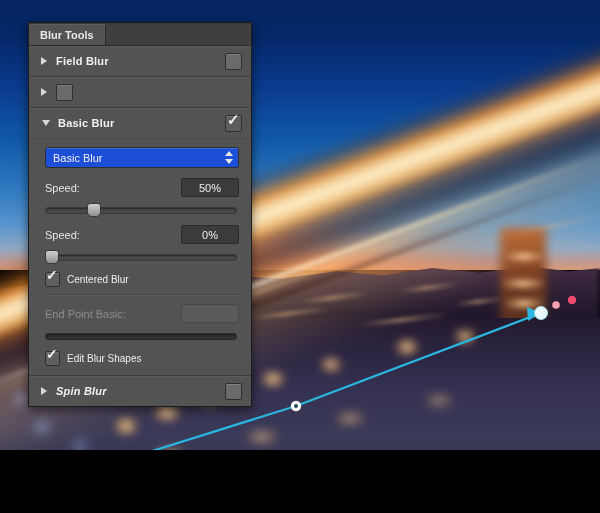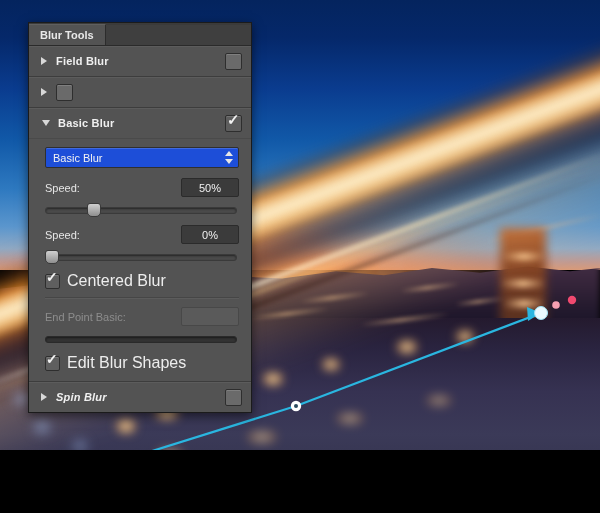--- a/index.html
+++ b/index.html
@@ -188,21 +188,21 @@
     border:1px solid #3a3a3a;border-radius:3px 3px 5px 5px;
   }
 
   .cbrow{display:flex;align-items:center;margin:2px 0 6px 0;}
   .cbsm{
     width:13px;height:13px;background:#5f5f5f;border:1px solid #2e2e2e;border-radius:2px;
     position:relative;margin-right:7px;
     box-shadow:inset 0 1px 0 rgba(255,255,255,.14);
   }
   .cbsm .check{left:0;top:-4px;width:13px;height:13px;font-size:14px;line-height:13px;}
-  .cbtext{font-size:16px;color:#ededed;}
+  .cbtext{font-size:10px;color:#ededed;}
   .divider{height:1px;background:#464646;border-bottom:1px solid #5c5c5c;margin:7px 0 8px 0;}
 
   
   .wm{position:absolute;left:462px;top:458px;width:134px;height:52px;}
   .wm .yesky{
     font-family:"DejaVu Sans", sans-serif;font-weight:bold;font-size:44px;
     color:#f2efe9;letter-spacing:-1px;line-height:38px;
     text-shadow:0 1px 2px rgba(0,0,0,.5);
   }
   .wm .dotcom{font-size:12px;font-weight:bold;color:#efece6;margin-left:-4px;}

